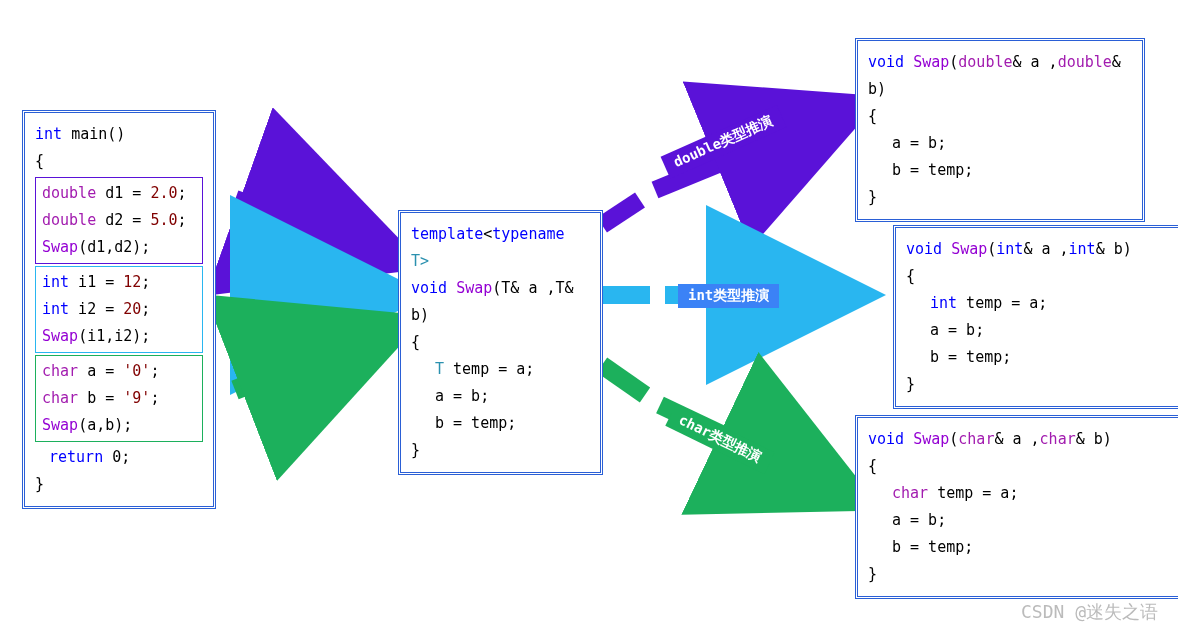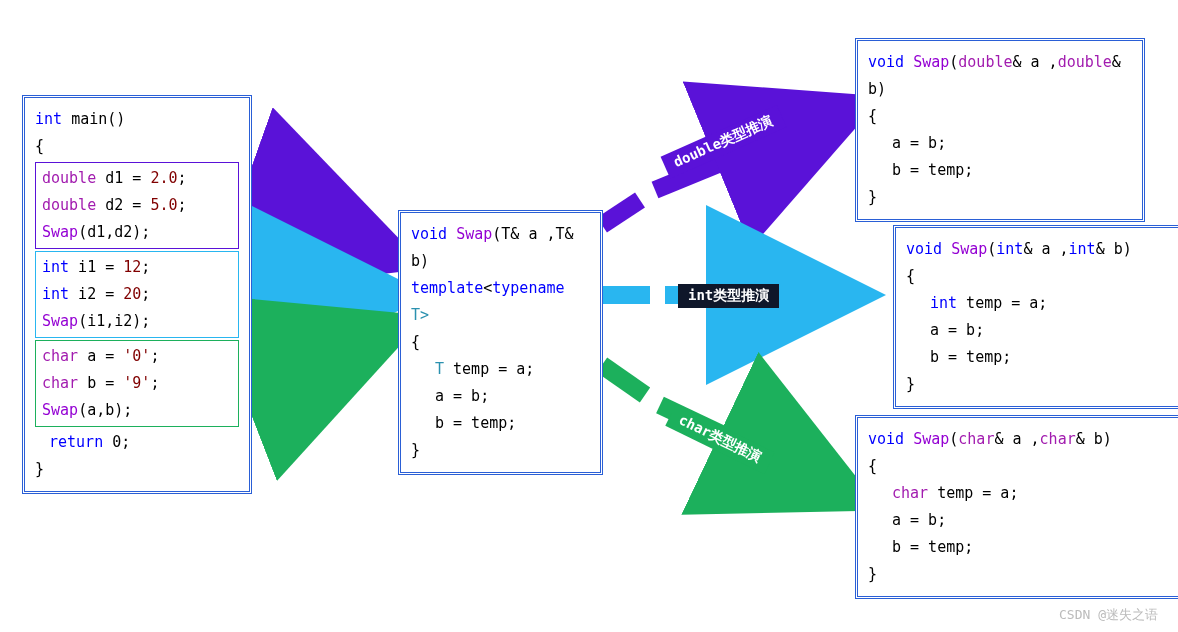--- a/index.html
+++ b/index.html
@@ -42,21 +42,21 @@
     position: absolute;
     left: 0; top: 0;
     width: 1178px; height: 632px;
     pointer-events: none;
   }
   .watermark {
     position: absolute;
     right: 20px;
     bottom: 8px;
     color: #bbb;
-    font-size: 13px;
+    font-size: 18px;
     margin-top: 28px;
   }
 </style>
 </head>
 <body>
 
 <svg class="arrows">
   <defs>
     <marker id="ah-purple" viewBox="0 0 10 10" refX="8" refY="5" markerWidth="10" markerHeight="10" orient="auto">
       <path d="M0,0 L10,5 L0,10 Z" fill="#5a12d8"></path>
@@ -77,24 +77,24 @@
   <line x1="655" y1="190" x2="850" y2="110" stroke="#5a12d8" stroke-width="18" marker-end="url(#ah-purple)"></line>
 
   <line x1="602" y1="295" x2="650" y2="295" stroke="#29b6f0" stroke-width="18"></line>
   <line x1="665" y1="295" x2="850" y2="295" stroke="#29b6f0" stroke-width="18" marker-end="url(#ah-blue)"></line>
 
   <line x1="602" y1="365" x2="645" y2="395" stroke="#1cb05c" stroke-width="18"></line>
   <line x1="660" y1="405" x2="850" y2="495" stroke="#1cb05c" stroke-width="18" marker-end="url(#ah-green)"></line>
 </svg>
 
 <div class="arrow-label" style="left:660px; top:130px; background:#5a12d8; transform: rotate(-24deg);">double类型推演</div>
-<div class="arrow-label" style="left:678px; top:284px; background:#0f172a;">int类型推演</div>
+<div class="arrow-label" style="left:678px; top:284px; background:#3b82f6;">int类型推演</div>
 <div class="arrow-label" style="left:665px; top:427px; background:#1cb05c; transform: rotate(26deg);">char类型推演</div>
 
-<div class="box" style="left:22px; top:95px; width:230px;">
+<div class="box" style="left:22px; top:110px; width:194px;">
   <div>
     <span class="c-kw">int</span>
     <span>
       <span>main</span><span>()</span>
     </span>
   </div>
   <div>{</div>
 
   <div class="innerbox" style="border-color:#5a12d8;">
     <div><span class="c-type">double</span><span> d1 = </span><span class="c-num">2.0</span><span>;</span></div>
@@ -112,22 +112,22 @@
     <div><span class="c-type">char</span><span> a = </span><span class="c-num">'0'</span><span>;</span></div>
     <div><span class="c-type">char</span><span> b = </span><span class="c-num">'9'</span><span>;</span></div>
     <div><span class="c-func">Swap</span><span>(a,b);</span></div>
   </div>
 
   <div style="padding-left:14px;"><span class="c-kw">return</span><span> 0;</span></div>
   <div>}</div>
 </div>
 
 <div class="box" style="left:398px; top:210px; width:205px;">
+  <div><span class="c-kw">template</span><span>&lt;</span><span class="c-kw">typename</span><span class="c-tpl"> T&gt;</span></div>
   <div><span class="c-kw">void</span><span class="c-func"> Swap</span><span>(T&amp; a ,T&amp; b)</span></div>
-  <div><span class="c-kw">template</span><span>&lt;</span><span class="c-kw">typename</span><span class="c-tpl"> T&gt;</span></div>
   <div>{</div>
   <div style="padding-left:24px;"><span class="c-tpl">T</span><span> temp = a;</span></div>
   <div style="padding-left:24px;">a = b;</div>
   <div style="padding-left:24px;">b = temp;</div>
   <div>}</div>
 </div>
 
 <div class="box" style="left:855px; top:38px; width:290px;">
   <div><span class="c-kw">void</span><span class="c-func"> Swap</span><span>(</span><span class="c-type">double</span><span>&amp; a ,</span><span class="c-type">double</span><span>&amp; b)</span></div>
   <div>{</div>

